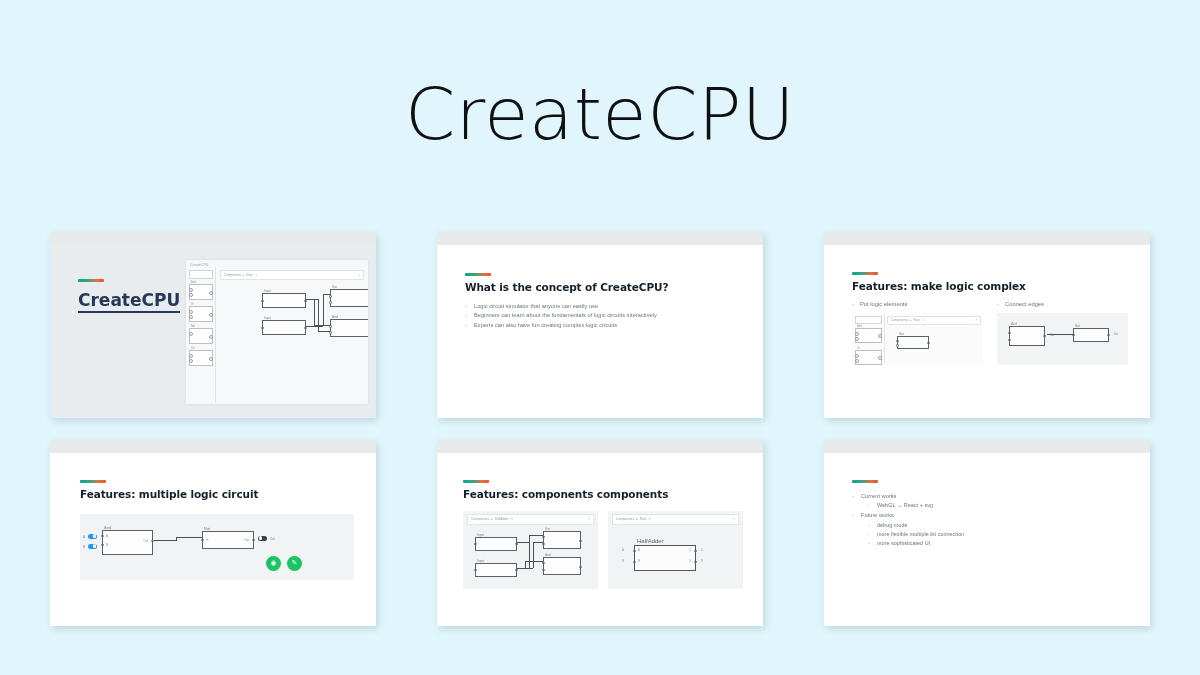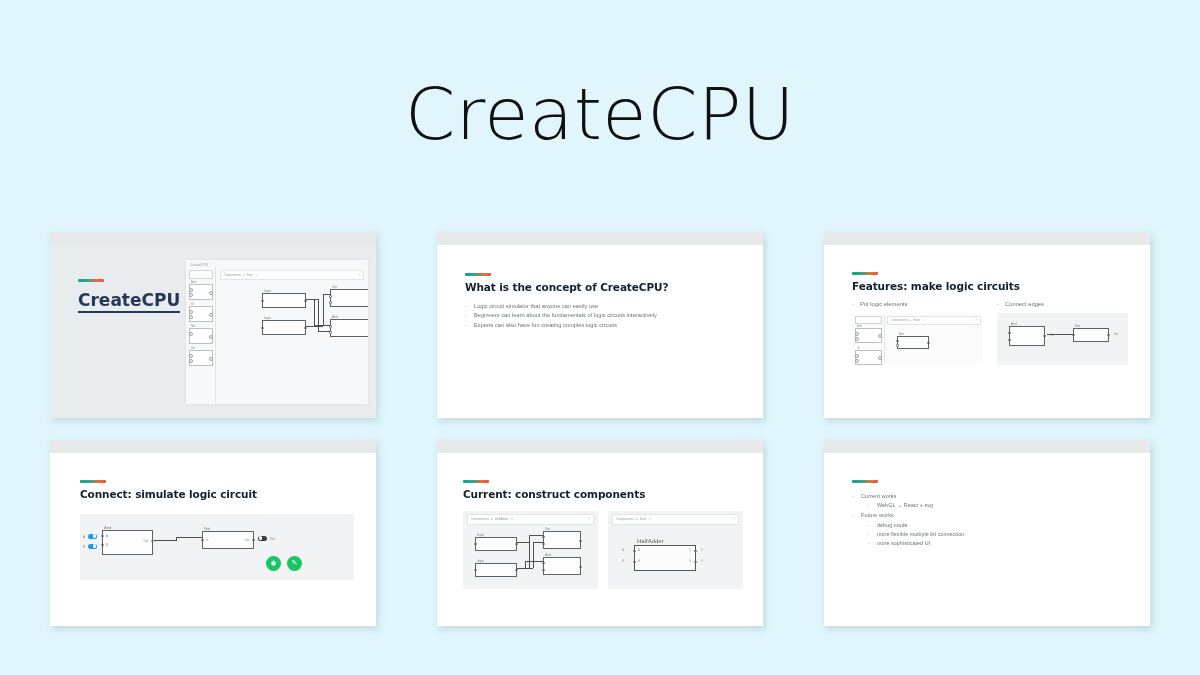--- a/index.html
+++ b/index.html
@@ -365,21 +365,21 @@
           <span class="bullet-txt">Experts can also have fun creating complex logic circuits</span>
         </div>
       </div>
     </div>
   </div>
 
   <div class="slide-card">
     <div class="slide-topbar"></div>
     <div class="slide-body" style="padding:27px 22px 0 28px;box-sizing:border-box;">
       <div class="accent-bar"></div>
-      <div class="slide-heading">Features: make logic circuits</div>
+      <div class="slide-heading">Features: make logic complex</div>
 
       <div class="two-col">
 
         <div class="col">
           <div class="col-head">
             <span class="bullet-dash">-</span>
             <span>Put logic elements</span>
           </div>
           <div class="mini-panel plain">
             <div style="position:absolute;left:2px;top:2px;width:30px;bottom:2px;border-right:0.7px solid #e4e7ea;">
@@ -439,21 +439,21 @@
         </div>
 
       </div>
     </div>
   </div>
 
   <div class="slide-card">
     <div class="slide-topbar"></div>
     <div class="slide-body" style="padding:27px 22px 0 30px;box-sizing:border-box;">
       <div class="accent-bar"></div>
-      <div class="slide-heading">Connect: simulate logic circuit</div>
+      <div class="slide-heading">Features: multiple logic circuit</div>
 
       <div class="sim-panel">
         <div class="toggle" style="left:8px;top:20px;"></div>
         <div class="toggle" style="left:8px;top:30px;"></div>
         <span class="plabel" style="left:3px;top:21px;font-size:3px;">A</span>
         <span class="plabel" style="left:3px;top:31px;font-size:3px;">B</span>
 
         <div class="gate" style="left:22px;top:16px;width:51px;height:25px;">
           <span class="glab" style="font-size:4px;top:-6px;">And</span>
           <span class="port l" style="top:4px;"></span>
@@ -486,21 +486,21 @@
           <span>✎</span>
         </div>
       </div>
     </div>
   </div>
 
   <div class="slide-card">
     <div class="slide-topbar"></div>
     <div class="slide-body" style="padding:27px 20px 0 26px;box-sizing:border-box;">
       <div class="accent-bar"></div>
-      <div class="slide-heading">Current: construct components</div>
+      <div class="slide-heading">Features: components components</div>
 
       <div class="comp-row">
 
         <div class="comp-panel">
           <div class="comp-toolbar">
             <span>Components</span>
             <span>▸</span>
             <span>HalfAdder</span>
             <span>✎</span>
             <span class="tb-x">×</span>

